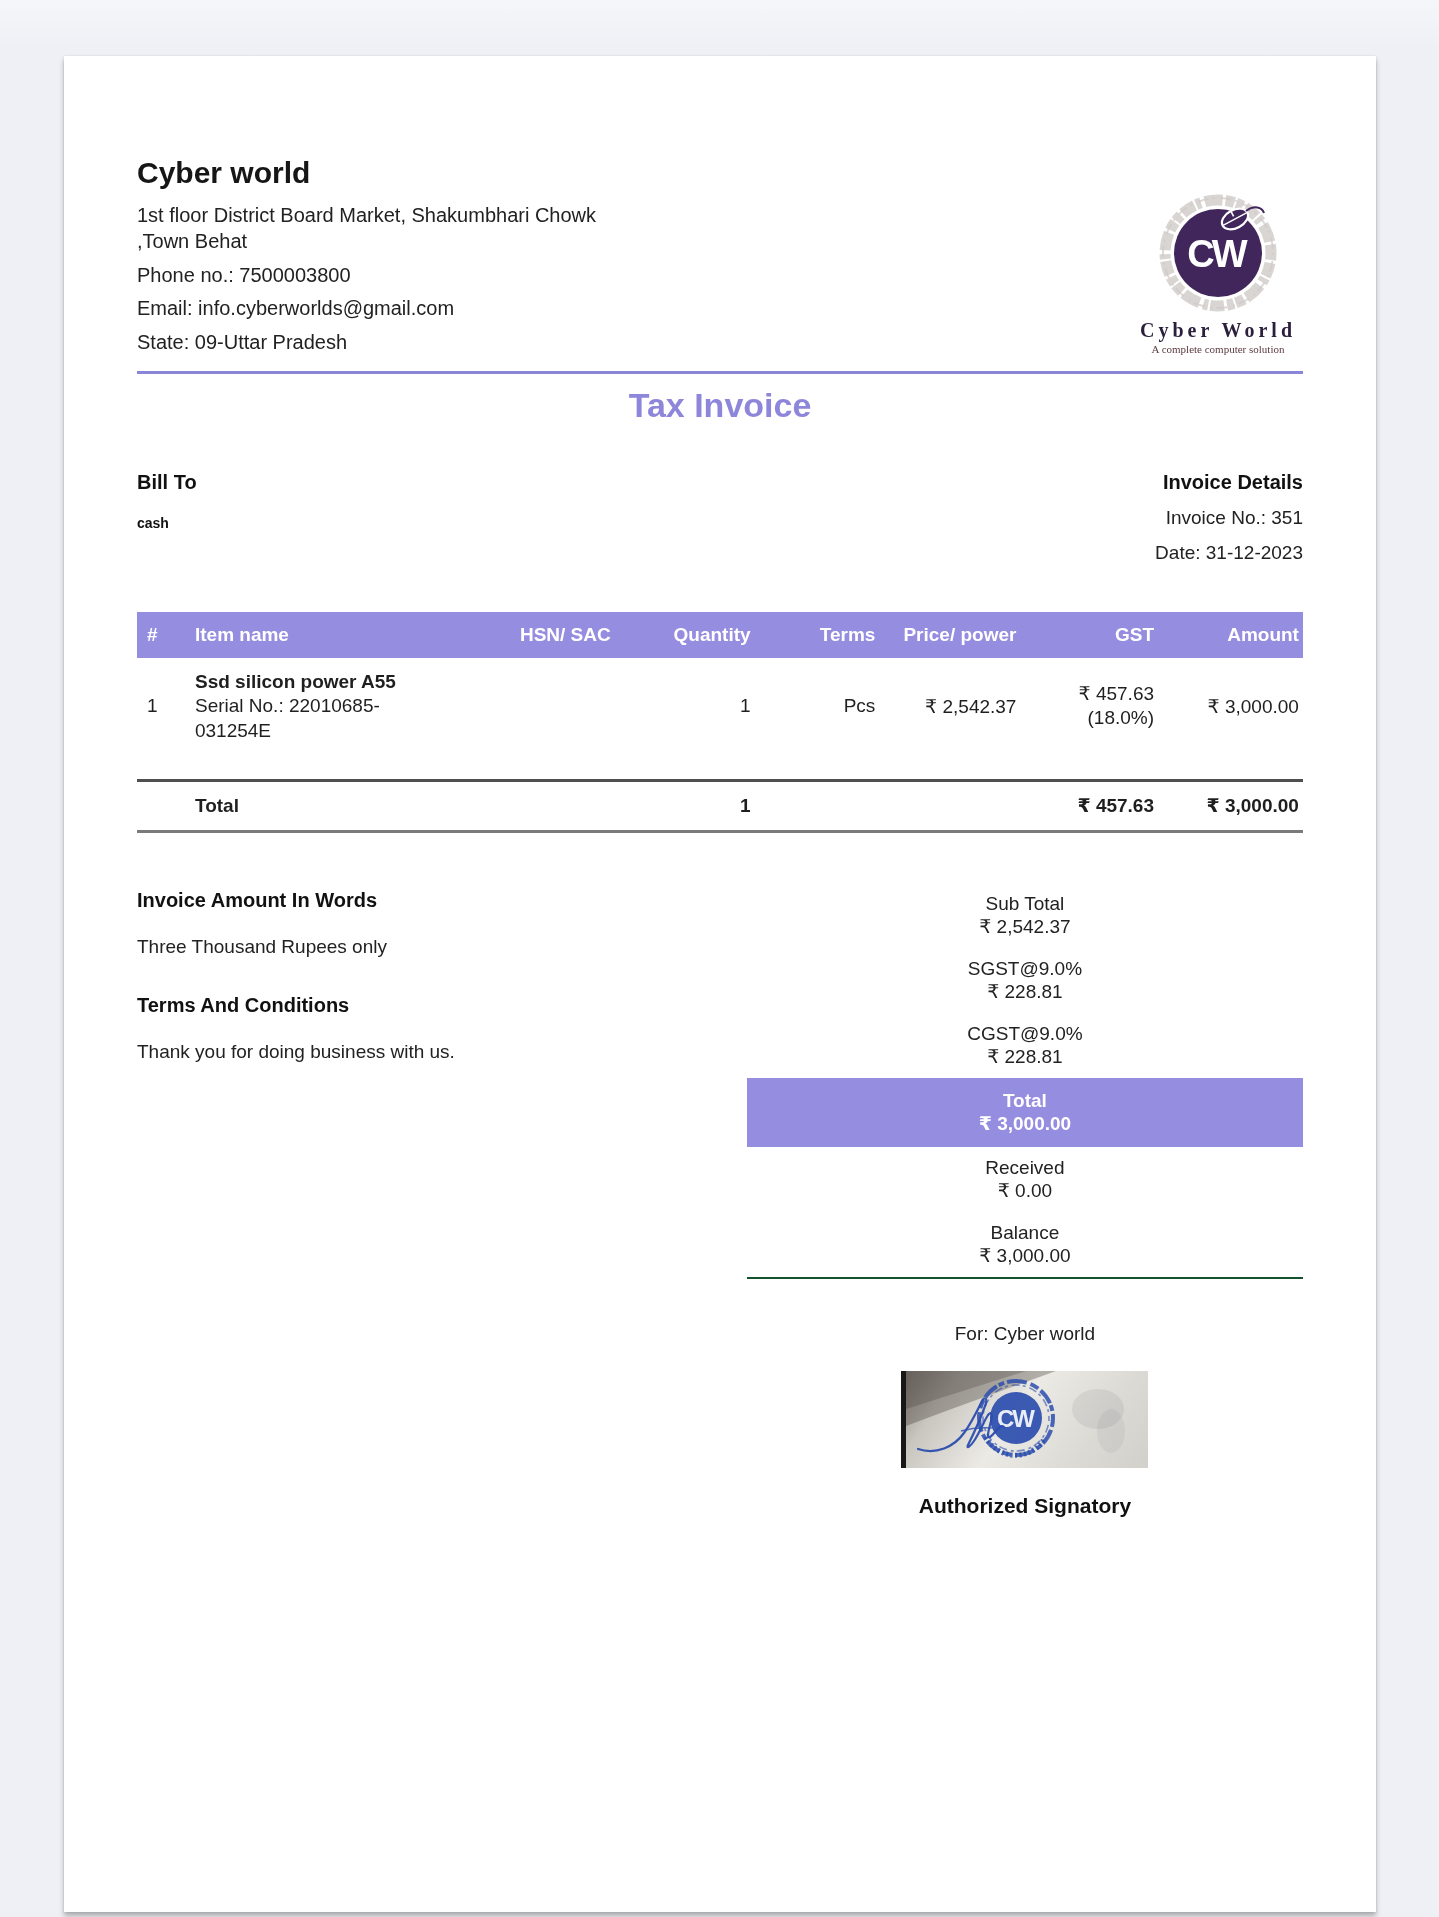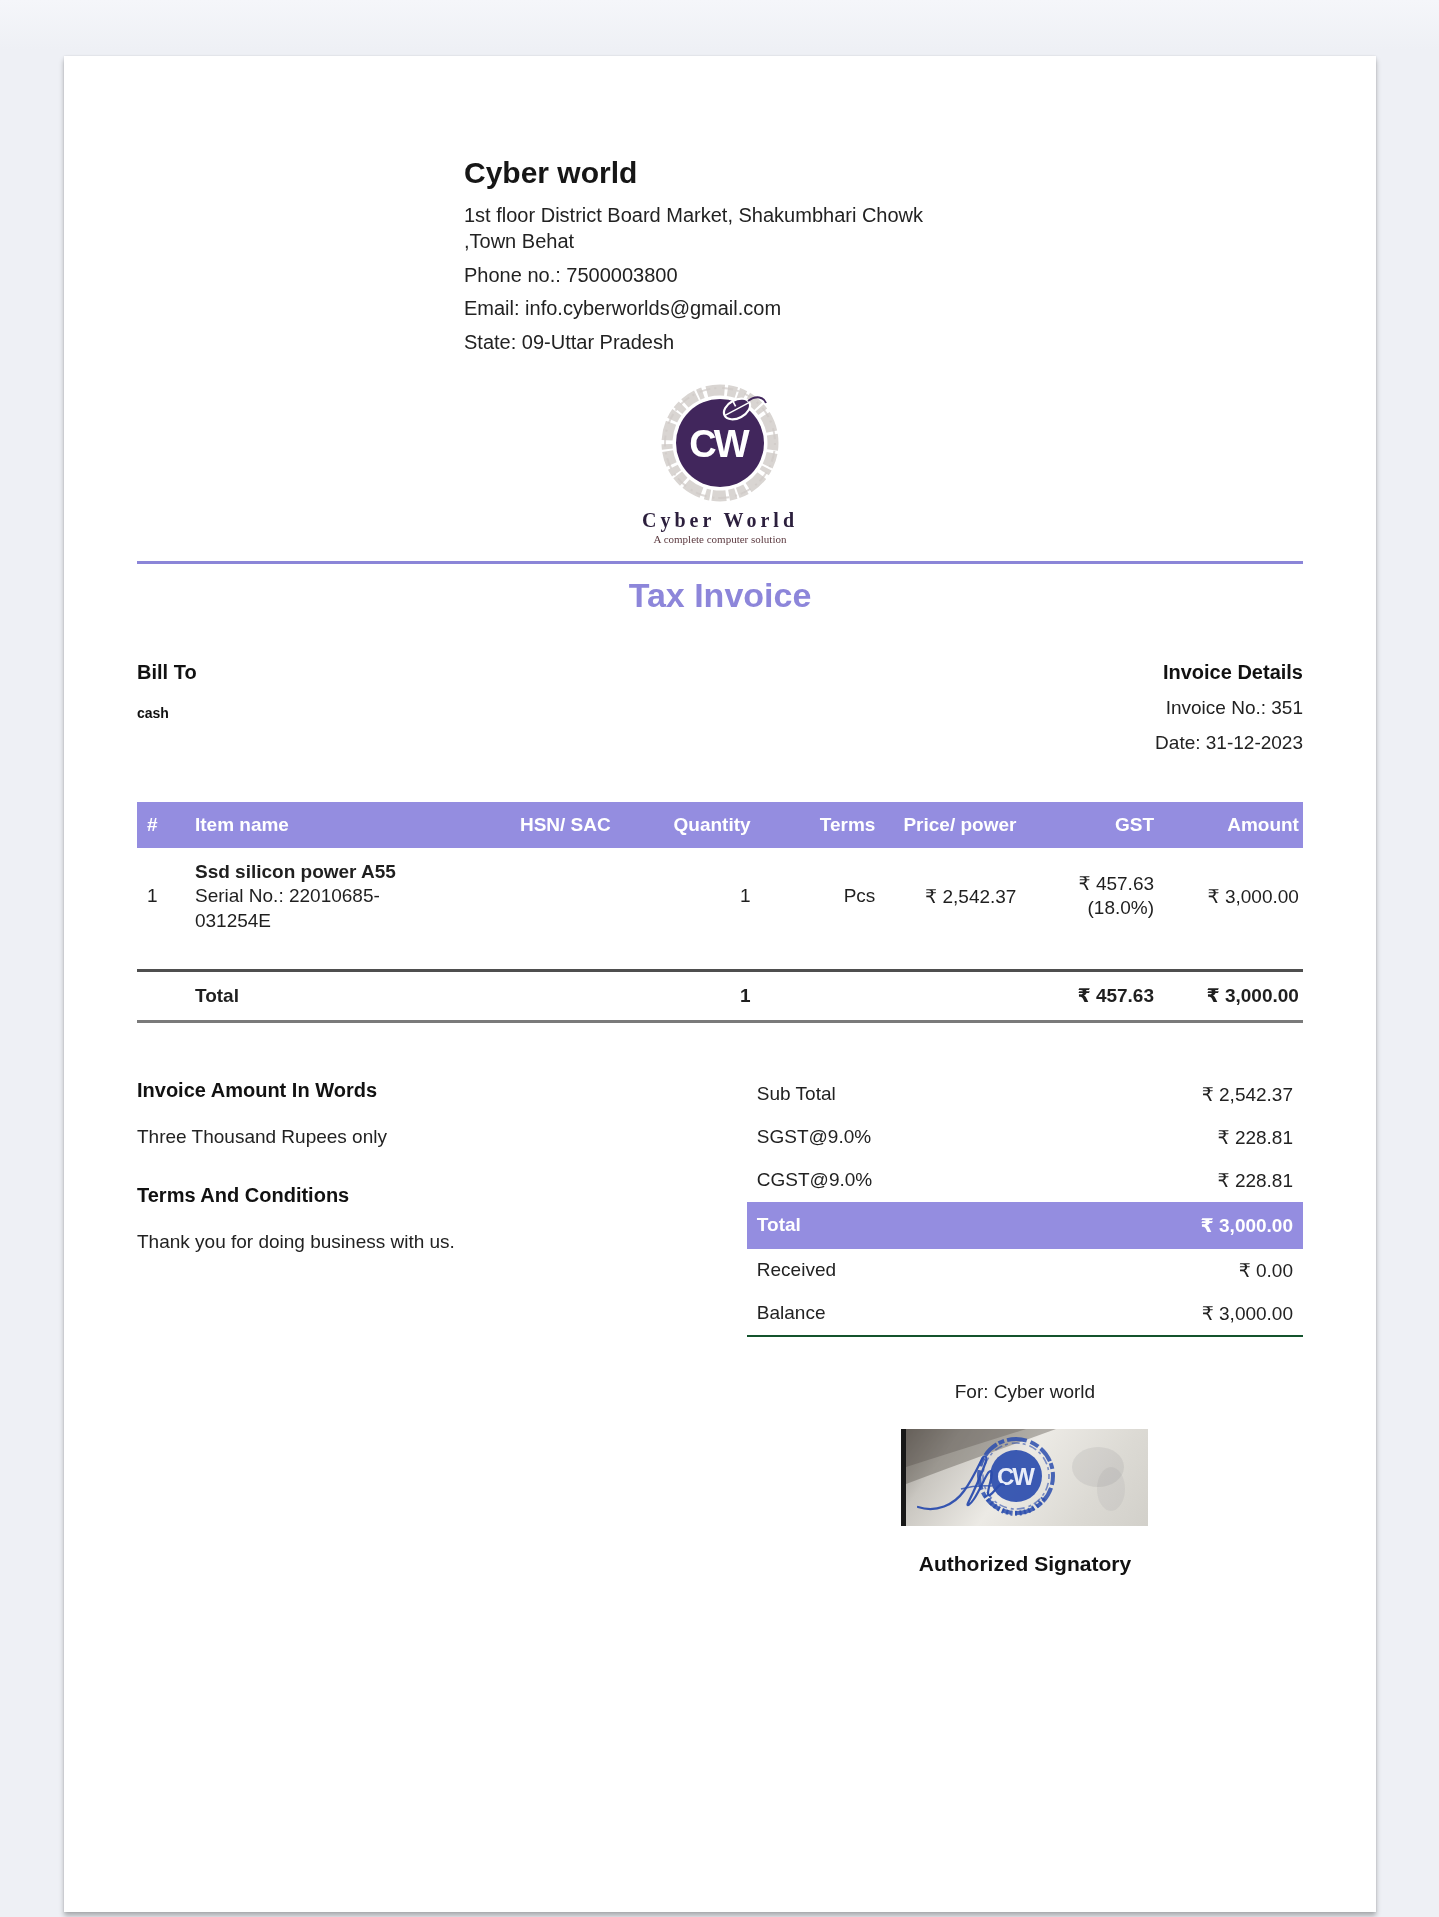--- a/index.html
+++ b/index.html
@@ -13,21 +13,21 @@
   }
   .page {
     width:1312px; height:1856px;
     margin-left:64px; margin-top:56px;
     background:#ffffff;
     box-shadow:0 4px 5px rgba(0,0,0,0.28), 0 0 2px rgba(0,0,0,0.10);
   }
   .content { padding:100px 73px 0 73px; }
 
   
-  .company-header { display:flex; align-items:center;flex-direction:column; }
+  .company-header { display:flex; align-items:flex-end; }
   .company-info { flex:1; }
   .company-name { font-size:30px; font-weight:bold; color:#161616; margin-bottom:12px; }
   .info-line { font-size:20px; line-height:1.32; margin-top:7px; color:#222; }
   .addr { max-width:512px; }
 
   .logo-block { width:170px; text-align:center; margin-top:24px; }
   .logo-art { display:block; margin:0 auto; }
   .logo-name {
     font-family:"Liberation Serif","DejaVu Serif",serif;
     font-weight:bold; font-size:20px; letter-spacing:4px;
@@ -76,21 +76,21 @@
   
   .bottom { display:flex; margin-top:50px; }
   .bottom-left { width:46%; padding-top:6px; }
   .block-label { font-size:20px; font-weight:bold; color:#111; }
   .block-value { font-size:19px; margin-top:24px; color:#222; }
   .terms-label { margin-top:36px; }
 
   .bottom-right { margin-left:auto; width:47.7%; }
   .sum-row {
     display:flex; justify-content:space-between; align-items:center;
-    font-size:19px; padding:10px 10px; color:#222;
+    font-size:19px; padding:10px 10px; color:#222;flex-direction:column;
   }
   .sum-row.highlight {
     background:#948de0; color:#ffffff; font-weight:bold; padding:12px 10px;
   }
   .sum-divider { border-bottom:2px solid #14532d; }
 
   .signature-area { text-align:center; margin-top:44px; }
   .for-line { font-size:19px; color:#222; }
   .sig-photo {
     display:inline-block; position:relative;

